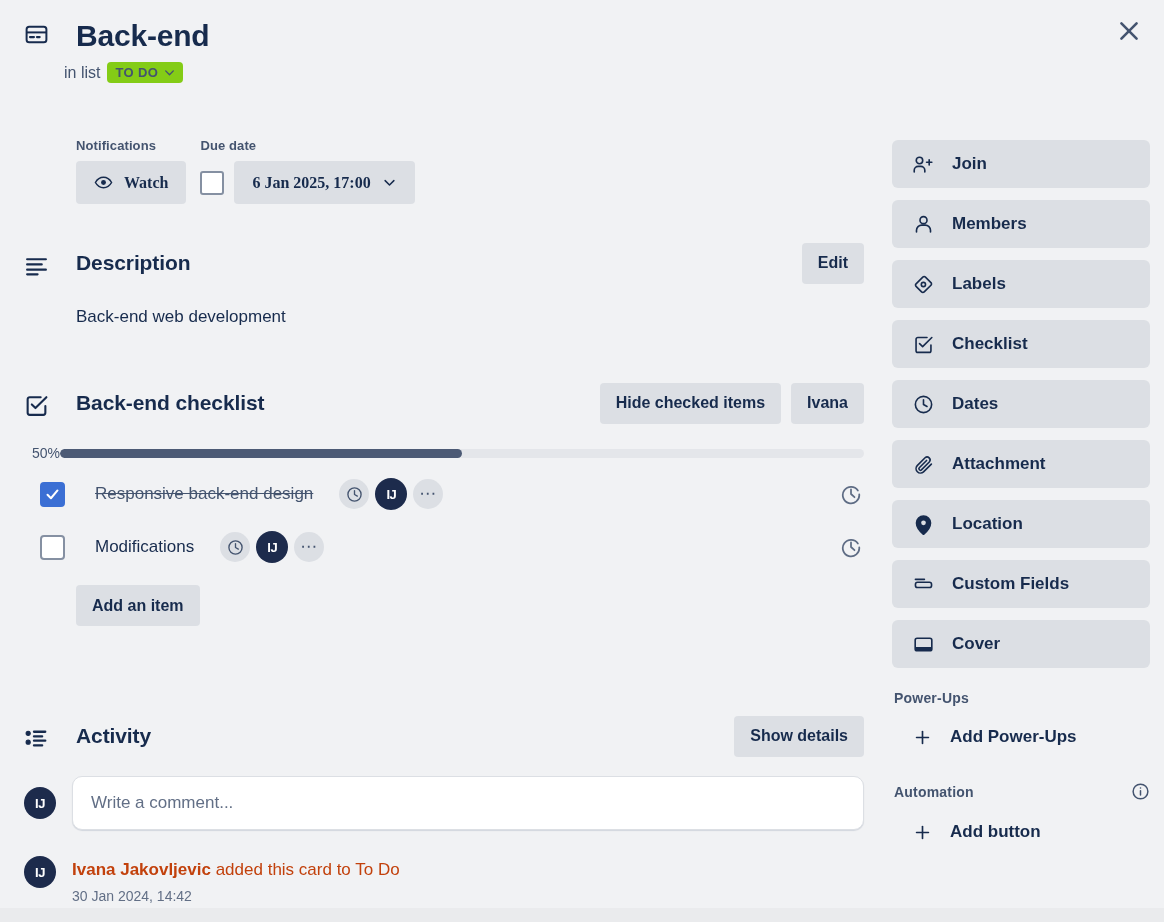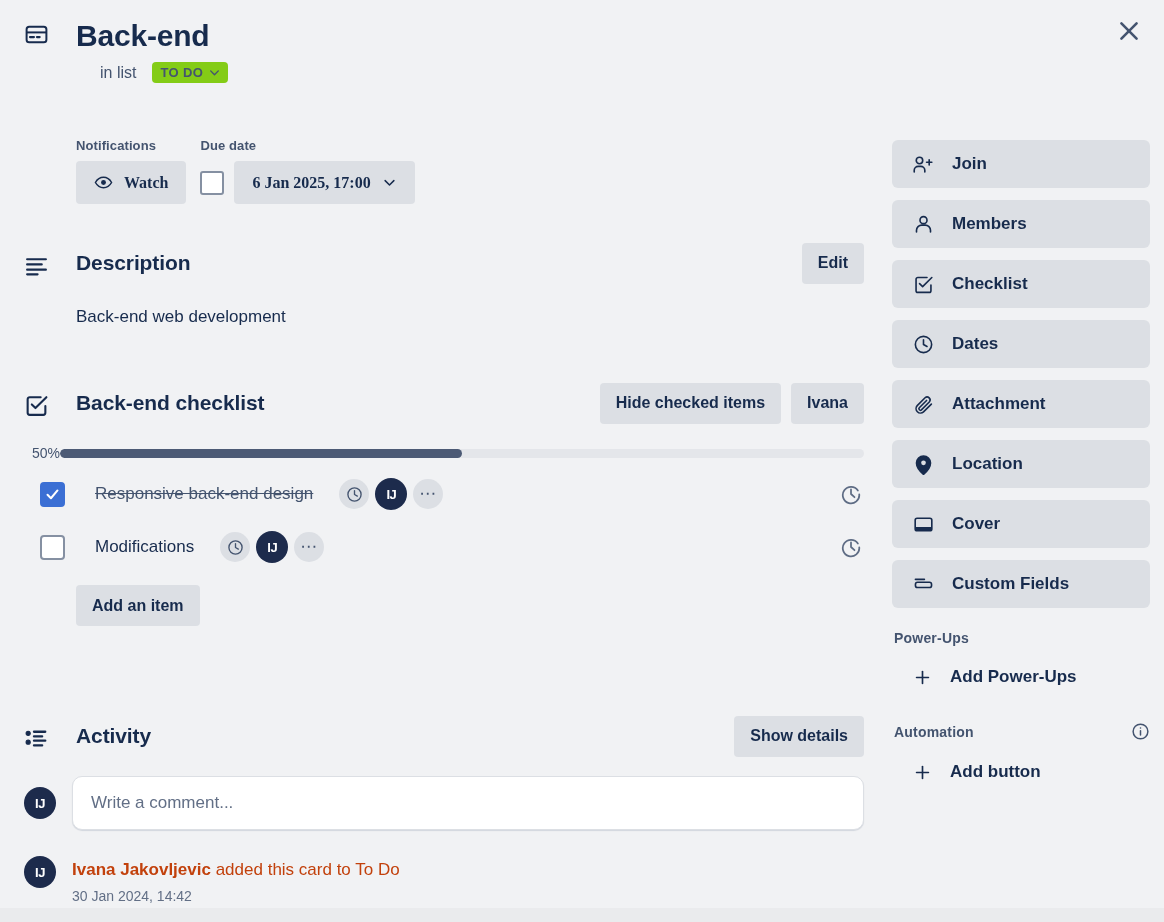--- a/index.html
+++ b/index.html
@@ -55,25 +55,25 @@
   }
   .card-title {
     font-size: 30px;
     font-weight: bold;
     line-height: 36px;
     letter-spacing: -0.2px;
     color: #172b4d;
     cursor: text;
   }
   .in-list-row {
-    margin-left: 76px;
+    margin-left: 40px;
     margin-top: 8px;
     display: flex;
     align-items: center;
-    gap: 16px;
+    gap: 7px;
     font-size: 16px;
     color: #44546f;
   }
   .list-badge {
     display: inline-flex;
     align-items: center;
     gap: 5px;
     background: #84cc16;
     border-radius: 4px;
     padding: 3px 7px 3px 8px;
@@ -586,20 +586,27 @@
       </button>
       <button class="side-btn">
         <svg width="21" height="21" viewBox="0 0 24 24" fill="none" stroke="#172b4d" stroke-width="1.85" stroke-linecap="round" stroke-linejoin="round">
           <path d="M20 20.5v-1.8a6 6 0 0 0-6-6h-4a6 6 0 0 0-6 6v1.8"></path>
           <circle cx="12" cy="7" r="4"></circle>
         </svg>
         <span>Members</span>
       </button>
       <button class="side-btn">
         <svg width="21" height="21" viewBox="0 0 24 24" fill="none" stroke="#172b4d" stroke-width="1.85" stroke-linecap="round" stroke-linejoin="round">
+          <path d="M20.5 12.8 12.8 20.5a2.1 2.1 0 0 1-3 0l-6.3-6.3a2.1 2.1 0 0 1 0-3L11.2 3.5a2.1 2.1 0 0 1 3 0l6.3 6.3a2.1 2.1 0 0 1 0 3Z"></path>
+          <circle cx="11.9" cy="12" r="2.4"></circle>
+        </svg>
+        <span>Labels</span>
+      </button>
+      <button class="side-btn">
+        <svg width="21" height="21" viewBox="0 0 24 24" fill="none" stroke="#172b4d" stroke-width="1.85" stroke-linecap="round" stroke-linejoin="round">
           <path d="M20.5 12.5V19a2 2 0 0 1-2 2h-13a2 2 0 0 1-2-2v-13a2 2 0 0 1 2-2H16"></path>
           <polyline points="7.5 11 11 14.5 21.5 4"></polyline>
         </svg>
         <span>Checklist</span>
       </button>
       <button class="side-btn">
         <svg width="21" height="21" viewBox="0 0 24 24" fill="none" stroke="#172b4d" stroke-width="1.85" stroke-linecap="round" stroke-linejoin="round">
           <circle cx="12" cy="12" r="9.3"></circle>
           <polyline points="12 6.5 12 12 16 14.3"></polyline>
         </svg>
@@ -613,31 +620,31 @@
       </button>
       <button class="side-btn">
         <svg width="21" height="21" viewBox="0 0 24 24" fill="none" stroke="#172b4d" stroke-width="1.85" stroke-linecap="round" stroke-linejoin="round">
           <path d="M20 10.3c0 6.2-8 13-8 13s-8-6.8-8-13a8 8 0 1 1 16 0Z" fill="#172b4d"></path>
           <circle cx="12" cy="10.1" r="2.7" fill="#dcdfe4" stroke="none"></circle>
         </svg>
         <span>Location</span>
       </button>
       <button class="side-btn">
         <svg width="21" height="21" viewBox="0 0 24 24" fill="none" stroke="#172b4d" stroke-width="1.85" stroke-linecap="round" stroke-linejoin="round">
+          <rect x="2.8" y="9.5" width="18.4" height="6" rx="2.4"></rect>
+          <line x1="2.8" y1="6.2" x2="13" y2="6.2" stroke-linecap="round"></line>
+        </svg>
+        <span>Custom Fields</span>
+      </button>
+      <button class="side-btn">
+        <svg width="21" height="21" viewBox="0 0 24 24" fill="none" stroke="#172b4d" stroke-width="1.85" stroke-linecap="round" stroke-linejoin="round">
           <rect x="2.5" y="4.8" width="19" height="14.4" rx="2.2"></rect>
           <path d="M2.8 14.8h18.4v2.2a2.2 2.2 0 0 1-2.2 2.2H5a2.2 2.2 0 0 1-2.2-2.2Z" fill="#172b4d" stroke="none"></path>
         </svg>
         <span>Cover</span>
-      </button>
-      <button class="side-btn">
-        <svg width="21" height="21" viewBox="0 0 24 24" fill="none" stroke="#172b4d" stroke-width="1.85" stroke-linecap="round" stroke-linejoin="round">
-          <rect x="2.8" y="9.5" width="18.4" height="6" rx="2.4"></rect>
-          <line x1="2.8" y1="6.2" x2="13" y2="6.2" stroke-linecap="round"></line>
-        </svg>
-        <span>Custom Fields</span>
       </button>
     </div>
 
   <div class="side-group-head">
     <span>Power-Ups</span>
   </div>
   <button class="side-add">
     <svg width="19" height="19" viewBox="0 0 24 24" stroke="#172b4d" stroke-width="2.1" stroke-linecap="round">
       <line x1="12" y1="4.5" x2="12" y2="19.5"></line>
         <line x1="4.5" y1="12" x2="19.5" y2="12"></line>

